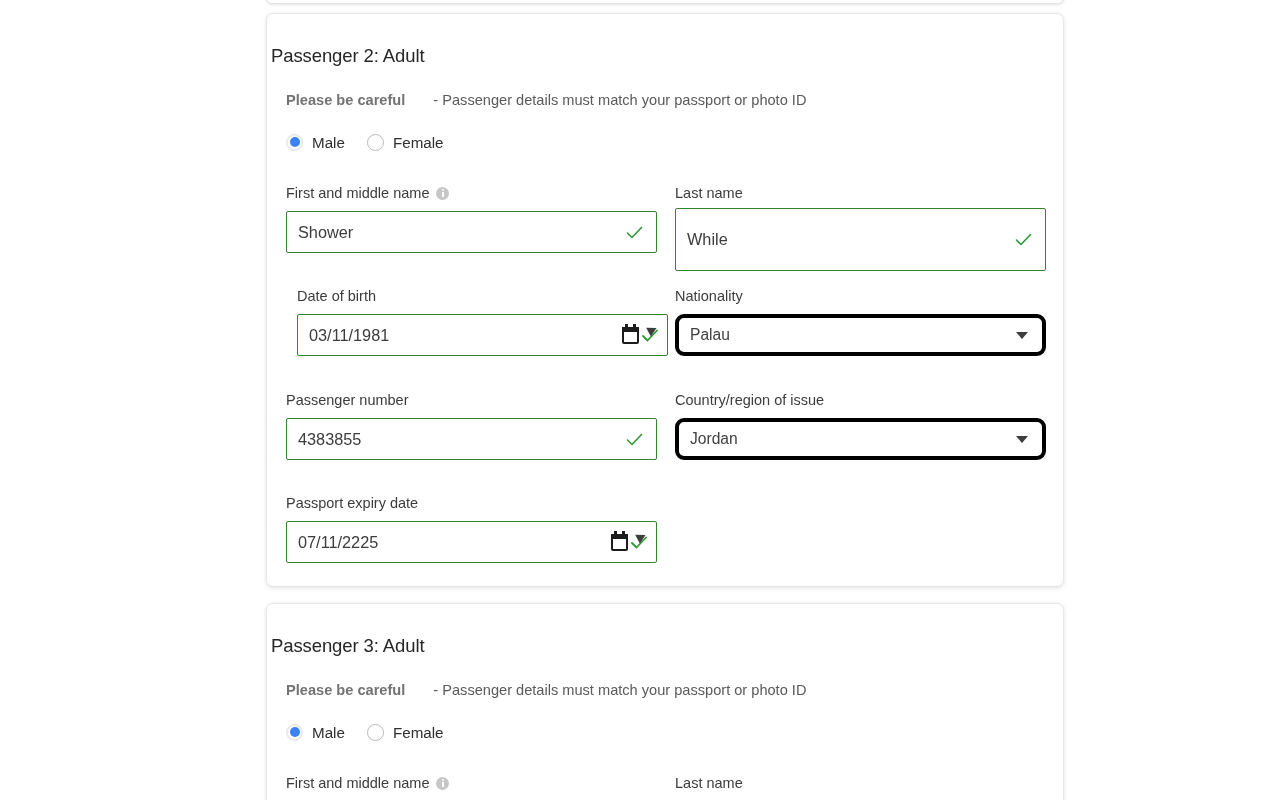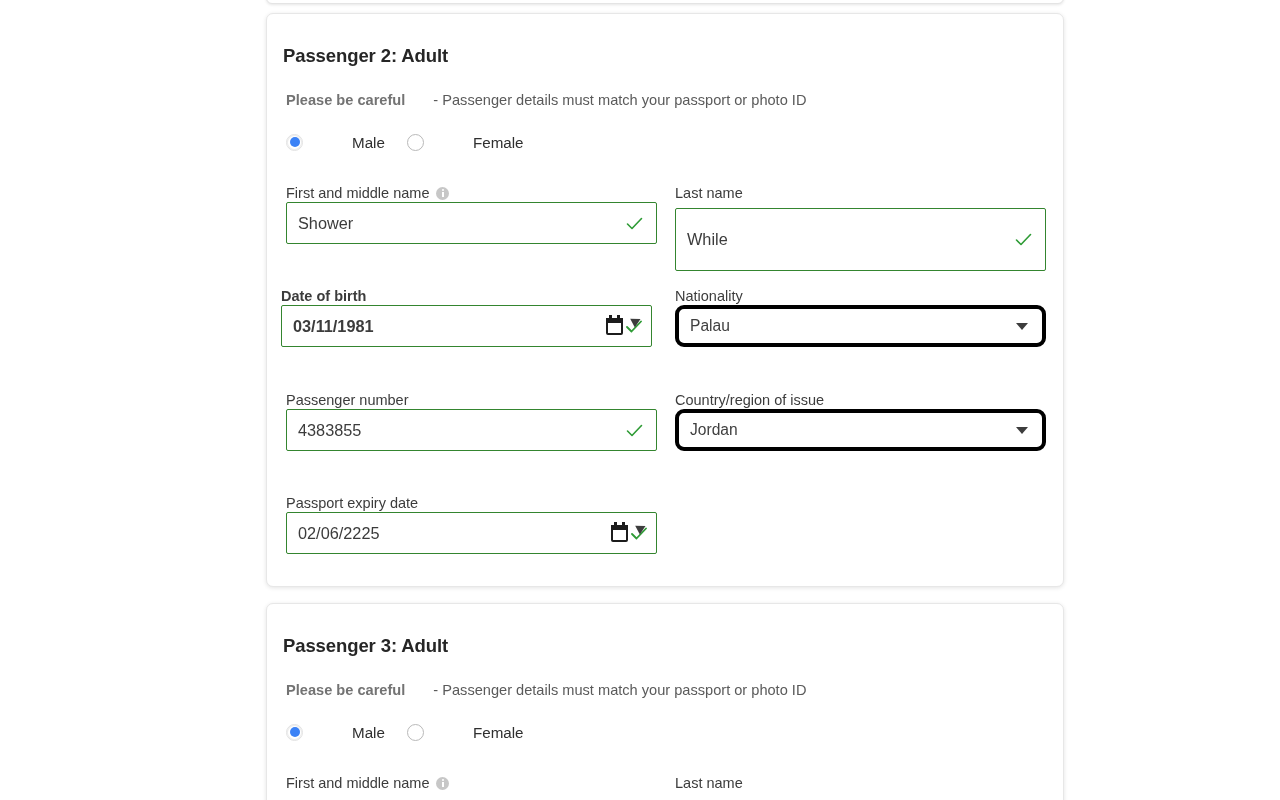--- a/index.html
+++ b/index.html
@@ -36,23 +36,23 @@
     border-radius: 7px;
     box-shadow: 0 1px 4px rgba(0,0,0,0.11);
   }
   #card-p2 { top: 13px;  height: 574px; }
   #card-p3 { top: 603px; height: 260px; }
 
   .card-inner { position: relative; width: 100%; height: 100%; }
 
   .pax-title {
     position: absolute;
-    left: 16px; top: 31px;
+    left: 4px; top: 31px;
     font-size: 18.5px;
-    font-weight: bold;
+    font-weight: normal;
     color: #262626;
     letter-spacing: -0.1px;
   }
 
   .careful {
     position: absolute;
     left: 19px; top: 78px;
     font-size: 14.6px;
     color: #3c3c3c;
     white-space: nowrap;
@@ -60,21 +60,21 @@
   .careful b { font-weight: bold; color: #737373; }
   .careful .sep { color: #5a5a5a; margin-left: 24px; }
 
   
   .radio-row {
     position: absolute;
     left: 19px; top: 116px;
     display: flex; align-items: center;
     height: 24px;
   }
-  .radio-opt { display: flex; align-items: center; margin-right: 22px; cursor: pointer; gap: 40px; }
+  .radio-opt { display: flex; align-items: center; margin-right: 22px; cursor: pointer; }
   .radio-dot {
     width: 17px; height: 17px;
     border-radius: 50%;
     border: 1.5px solid #b9b9b9;
     background: #ffffff;
     position: relative;
     flex: none;
   }
   .radio-opt.sel .radio-dot {
     border: 1.5px solid #e2e2e2;
@@ -123,20 +123,21 @@
   }
   .info-icon::after {
     content: "";
     position: absolute;
     left: 5.6px; top: 5.4px;
     width: 1.8px; height: 5.2px;
     background: #ffffff;
   }
 
   .ctl {
+    margin-top: 9px;
     height: 42px;
     background: #ffffff;
     border: 1px solid #34852f;
     border-radius: 2px;
     display: flex; align-items: center;
     position: relative;
   }
   .ctl.tall { height: 63px; margin-top: 6px; }
   .ctl.grey { border: 4px solid #000000; border-radius: 9px; }
   .ctl .val {
@@ -251,21 +252,21 @@
         <div class="ctl tall">
           <span class="val">While</span>
           <span class="check">
             <svg width="17" height="13" viewBox="0 0 17 13">
                 <path d="M1.5 7 L6 11.5 L15.5 1.5" fill="none" stroke="#2e9b35" stroke-width="1.6" stroke-linecap="round" stroke-linejoin="round"></path>
               </svg>
           </span>
         </div>
       </div>
 
-      <div class="field" style="left:14px; top:273px; width:371px;font-weight:bold;">
+      <div class="field" style="left:30px; top:273px; width:371px;">
         <div class="f-label">Date of birth</div>
         <div class="ctl">
           <span class="val">03/11/1981</span>
           <span class="cal-wrap">
             <span class="cal"></span>
             <span class="cal-check">
               <svg width="18" height="16" viewBox="0 0 18 16">
                   <path d="M1 9 L5.5 13.5 L15 3.5" fill="none" stroke="#2e9b35" stroke-width="1.8" stroke-linecap="round" stroke-linejoin="round"></path>
                 </svg>
               <span class="cursor-arrow"></span>
@@ -298,21 +299,21 @@
         <div class="f-label">Country/region of issue</div>
         <div class="ctl grey">
           <span class="val">Jordan</span>
           <span class="caret"></span>
         </div>
       </div>
 
       <div class="field" style="left:19px; top:480px; width:371px;">
         <div class="f-label">Passport expiry date</div>
         <div class="ctl">
-          <span class="val">02/06/2225</span>
+          <span class="val">07/11/2225</span>
           <span class="cal-wrap">
             <span class="cal"></span>
             <span class="cal-check">
               <svg width="18" height="16" viewBox="0 0 18 16">
                   <path d="M1 9 L5.5 13.5 L15 3.5" fill="none" stroke="#2e9b35" stroke-width="1.8" stroke-linecap="round" stroke-linejoin="round"></path>
                 </svg>
               <span class="cursor-arrow"></span>
             </span>
           </span>
         </div>

